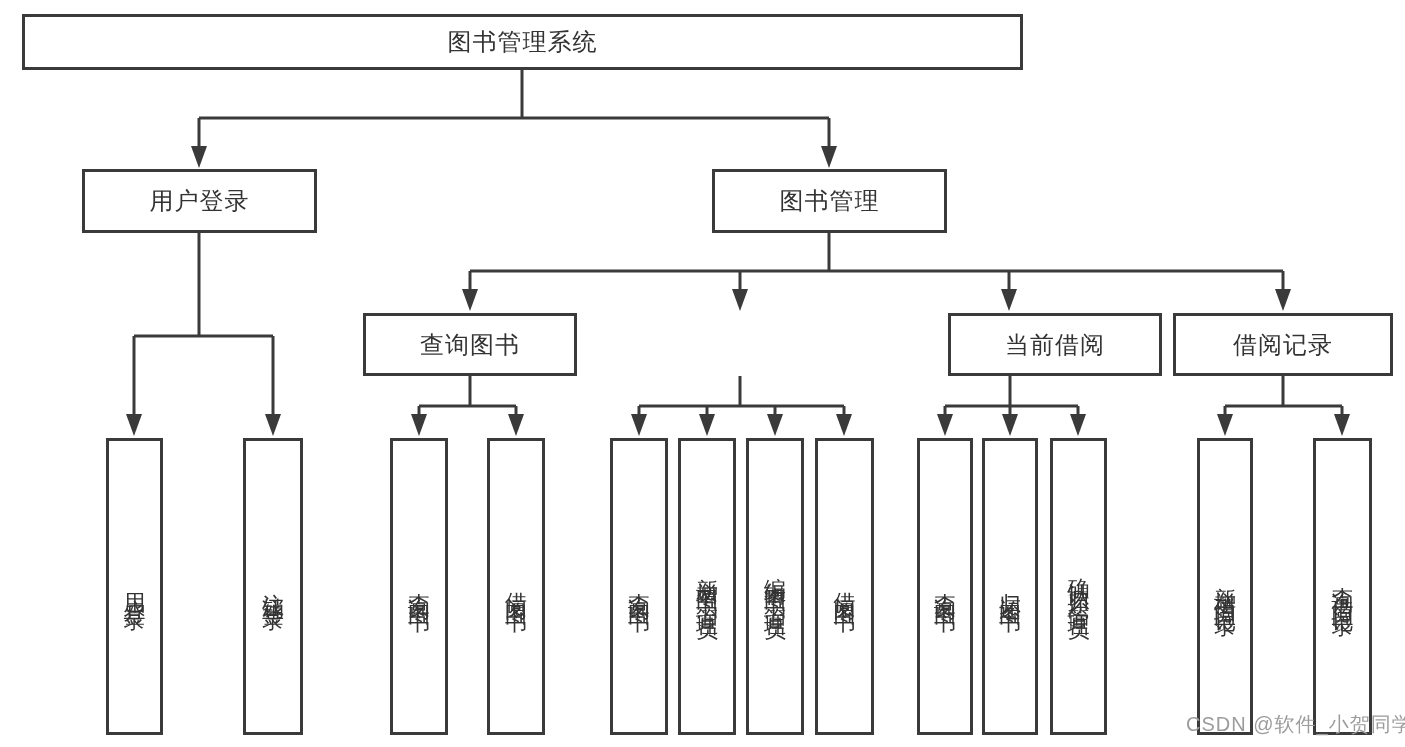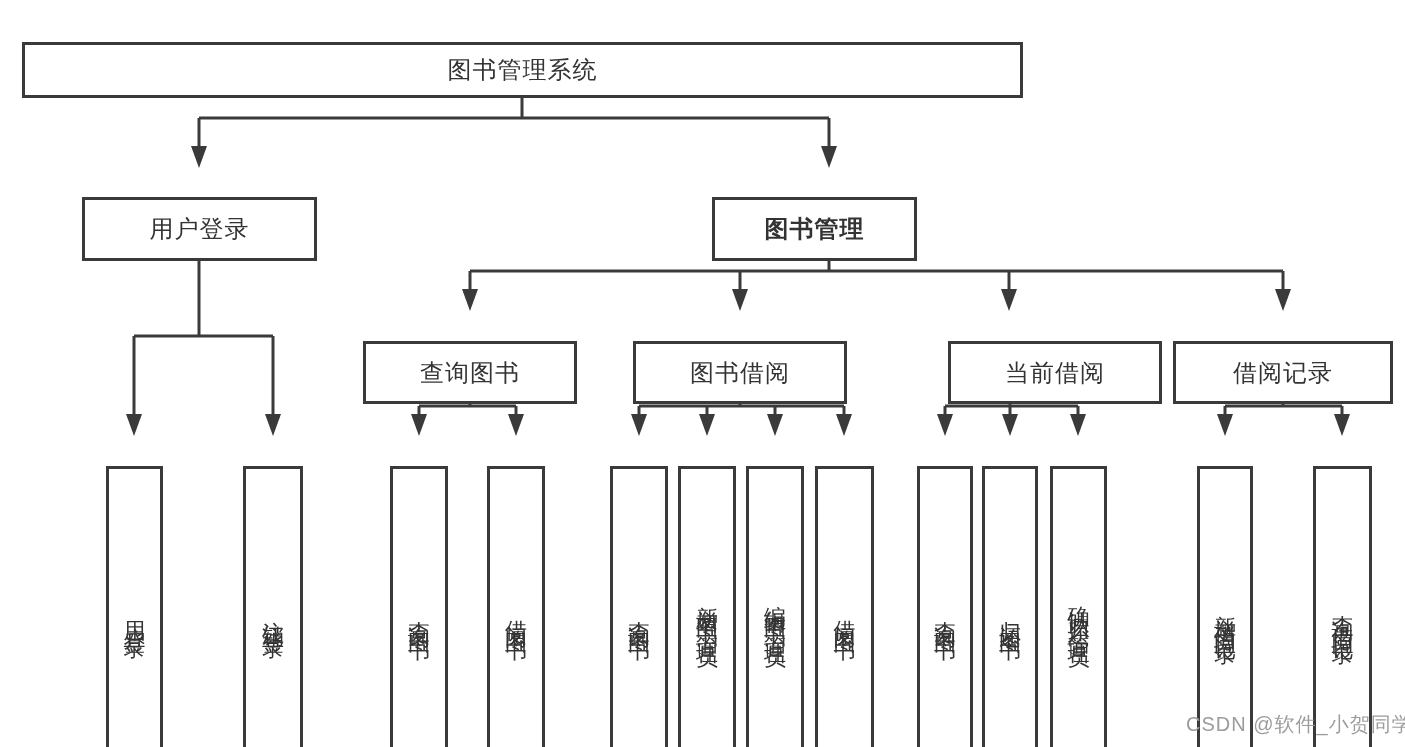--- a/index.html
+++ b/index.html
@@ -12,21 +12,20 @@
   #stage{position:absolute;left:0;top:0;width:1405px;height:747px;}
   svg.wires{position:absolute;left:0;top:0;z-index:1;}
   svg.wires *{stroke:var(--line);}
   svg.wires polygon{fill:var(--line);stroke:none;}
   svg.wires polyline,svg.wires line{fill:none;stroke-width:3px;}
   .node{
     position:absolute;z-index:2;box-sizing:border-box;
     background:#ffffff;border:3px solid var(--line);
     display:flex;align-items:center;justify-content:center;
     color:var(--text);
-    margin-top:28px;
   }
   .hnode span{font-size:24px;letter-spacing:1px;white-space:nowrap;}
   .vnode span{
     writing-mode:vertical-rl;text-orientation:mixed;
     font-size:22px;letter-spacing:6px;line-height:1;white-space:nowrap;
   }
   .watermark{
     position:absolute;z-index:3;left:1186px;top:711px;
     font-size:20px;letter-spacing:1px;white-space:nowrap;
     color:#9c9c9c;
@@ -99,29 +98,26 @@
     <polygon points="1342,436 1334,414 1350,414"></polygon>
   </svg>
 
   <div class="node hnode" style="left:22px;top:14px;width:1001px;height:56px;">
     <span>图书管理系统</span>
   </div>
 
   <div class="node hnode" style="left:82px;top:169px;width:235px;height:64px;">
     <span>用户登录</span>
   </div>
-  <div class="node hnode" style="left:712px;top:169px;width:205px;height:64px;font-weight:bold;">
+  <div class="node hnode" style="left:712px;top:169px;width:235px;height:64px;">
     <span>图书管理</span>
   </div>
 
   <div class="node hnode" style="left:363px;top:313px;width:214px;height:63px;">
     <span>查询图书</span>
-  </div>
-  <div class="node hnode" style="left:633px;top:313px;width:214px;height:63px;">
-    <span>图书借阅</span>
   </div>
   <div class="node hnode" style="left:948px;top:313px;width:214px;height:63px;">
     <span>当前借阅</span>
   </div>
   <div class="node hnode" style="left:1173px;top:313px;width:220px;height:63px;">
     <span>借阅记录</span>
   </div>
 
   <div class="node vnode" style="left:106px;top:438px;width:57px;height:297px;">
     <span>用户登录</span>

